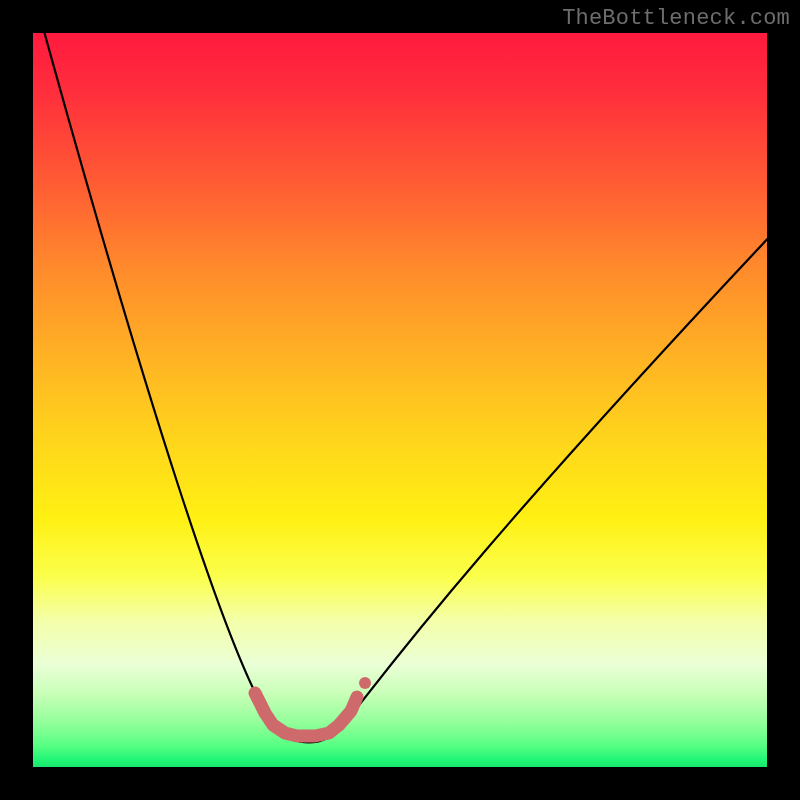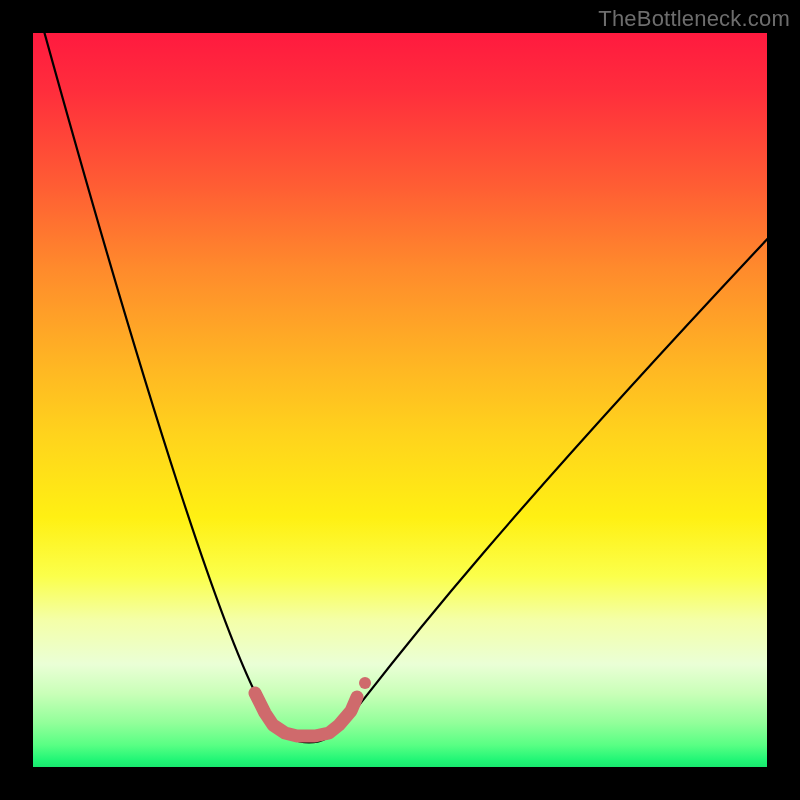--- a/index.html
+++ b/index.html
@@ -11,20 +11,21 @@
     font-family: Arial, Helvetica, sans-serif;
     overflow: hidden;
   }
   .frame {
     position: absolute;
     left: 0;
     top: 0;
     width: 800px;
     height: 800px;
     background: #000;
+    font-family: Liberation Mono, monospace;
   }
   .plot-area {
     position: absolute;
     left: 33px;
     top: 33px;
     width: 734px;
     height: 734px;
     overflow: hidden;
   }
   .gradient {

